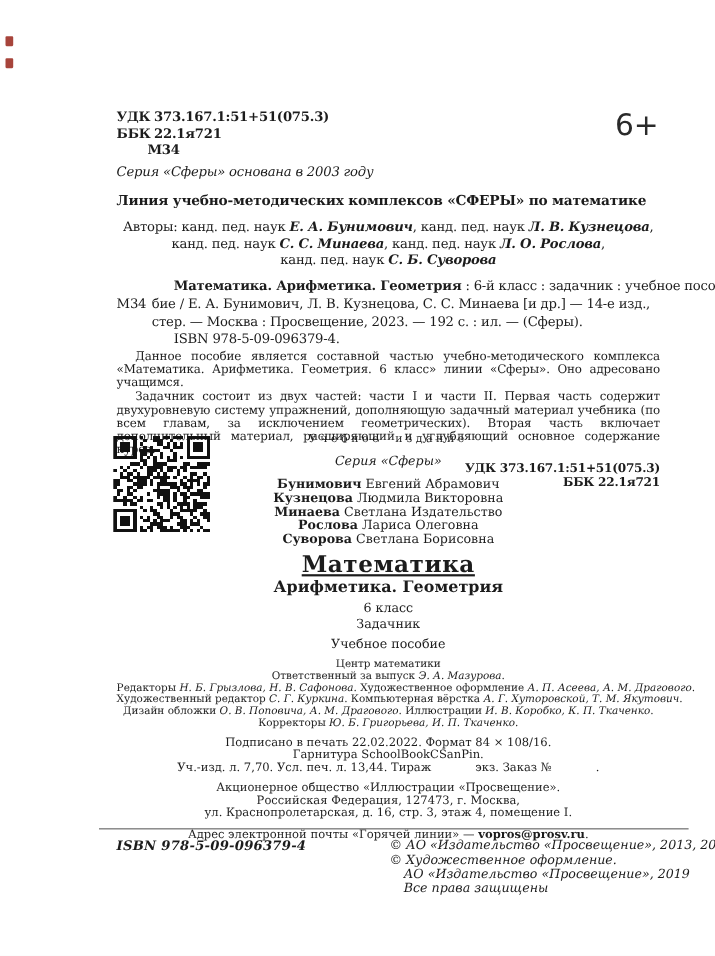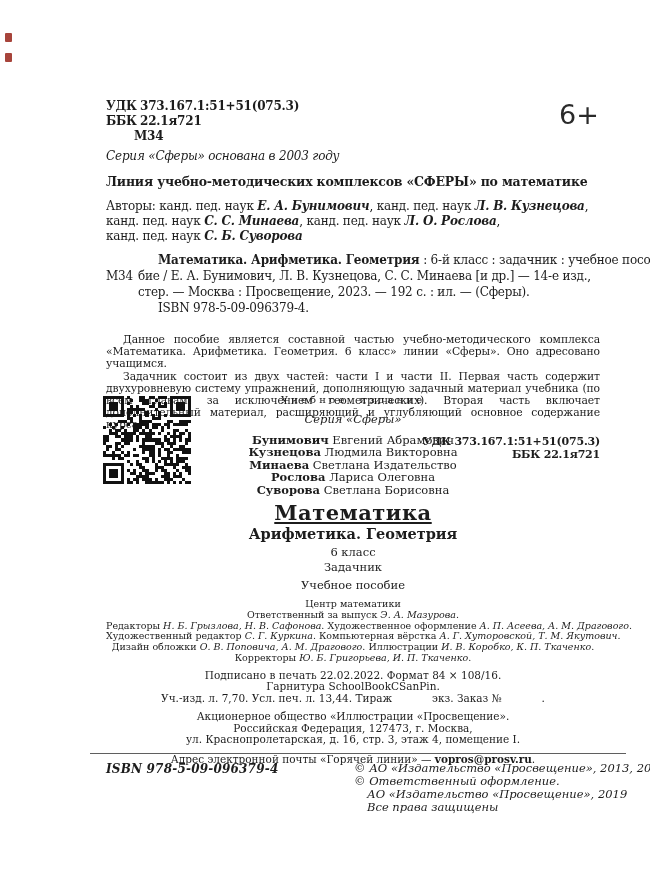--- a/index.html
+++ b/index.html
@@ -18,27 +18,27 @@
   .badge{position:absolute;left:559px;top:100px;font-family:"DejaVu Sans","Liberation Sans",sans-serif;
          font-size:27px;line-height:30px;color:#2a2a2a;}
 
   
   .top{position:absolute;left:106px;right:50px;top:99px;font-size:12px;letter-spacing:-0.2px;}
   .row-udk{font-weight:bold;line-height:15px;white-space:nowrap;}
   .lbl{display:inline-block;width:34px;}
   .m34-top{font-weight:bold;padding-left:28px;line-height:15px;}
   .series-note{font-style:italic;margin-top:5px;line-height:15px;}
   .umk{font-weight:bold;margin-top:10px;line-height:16px;font-size:12.5px;white-space:nowrap;}
-  .authors{margin-top:9px;line-height:15px;}
+  .authors{margin-top:9px;line-height:15px;text-align:center;}
   .authors div{white-space:nowrap;}
   .bib{position:relative;margin-top:8px;line-height:16px;}
   .bib .l1,.bib .l4{padding-left:52px;white-space:nowrap;}
   .bib .l2,.bib .l3{padding-left:32px;white-space:nowrap;}
   .bib .m34{position:absolute;left:0;top:16px;}
-  .ann{margin-top:18px;font-size:10.8px;line-height:12.2px;text-align:justify;letter-spacing:-0.1px;}
+  .ann{margin-top:2px;font-size:10.8px;line-height:12.2px;text-align:justify;letter-spacing:-0.1px;}
   .ann .p{text-indent:17px;}
   .udk-right{margin-top:3px;text-align:right;font-weight:bold;font-size:11px;line-height:13.5px;}
 
   
   .qr{position:absolute;left:103px;top:396px;width:88px;height:88px;}
 
   
   .edition{position:absolute;left:106px;right:50px;top:394px;text-align:center;}
   .ed-head{font-size:10px;letter-spacing:.32em;word-spacing:.55em;line-height:12px;}
   .ed-series{font-style:italic;font-size:11.5px;margin-top:7px;line-height:13px;}
@@ -579,19 +579,19 @@
 
     <div class="email"><span>Адрес электронной почты «Горячей линии» — </span><span class="b">vopros@prosv.ru</span><span>.</span></div>
   </div>
 
   <div class="rule"></div>
 
   <div class="footer">
     <div class="isbn">ISBN 978-5-09-096379-4</div>
     <div class="copy">
       <div>© АО «Издательство «Просвещение», 2013, 2019</div>
-      <div>© Ответственный оформление.</div>
+      <div>© Художественное оформление.</div>
       <div class="ind">АО «Издательство «Просвещение», 2019</div>
       <div class="ind">Все права защищены</div>
     </div>
   </div>
 
 </div>
 
 </body></html>

